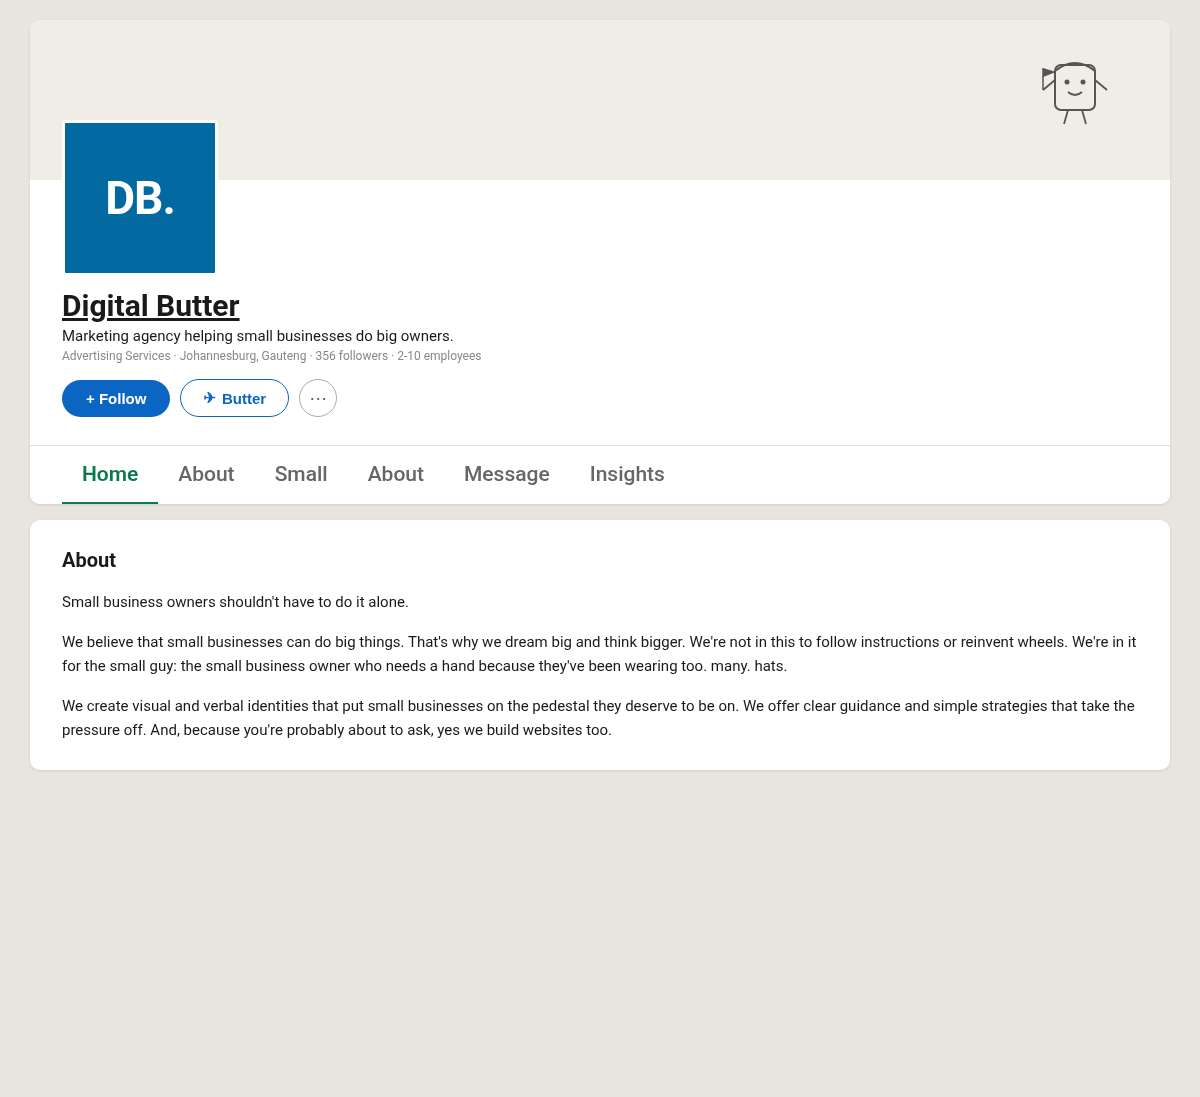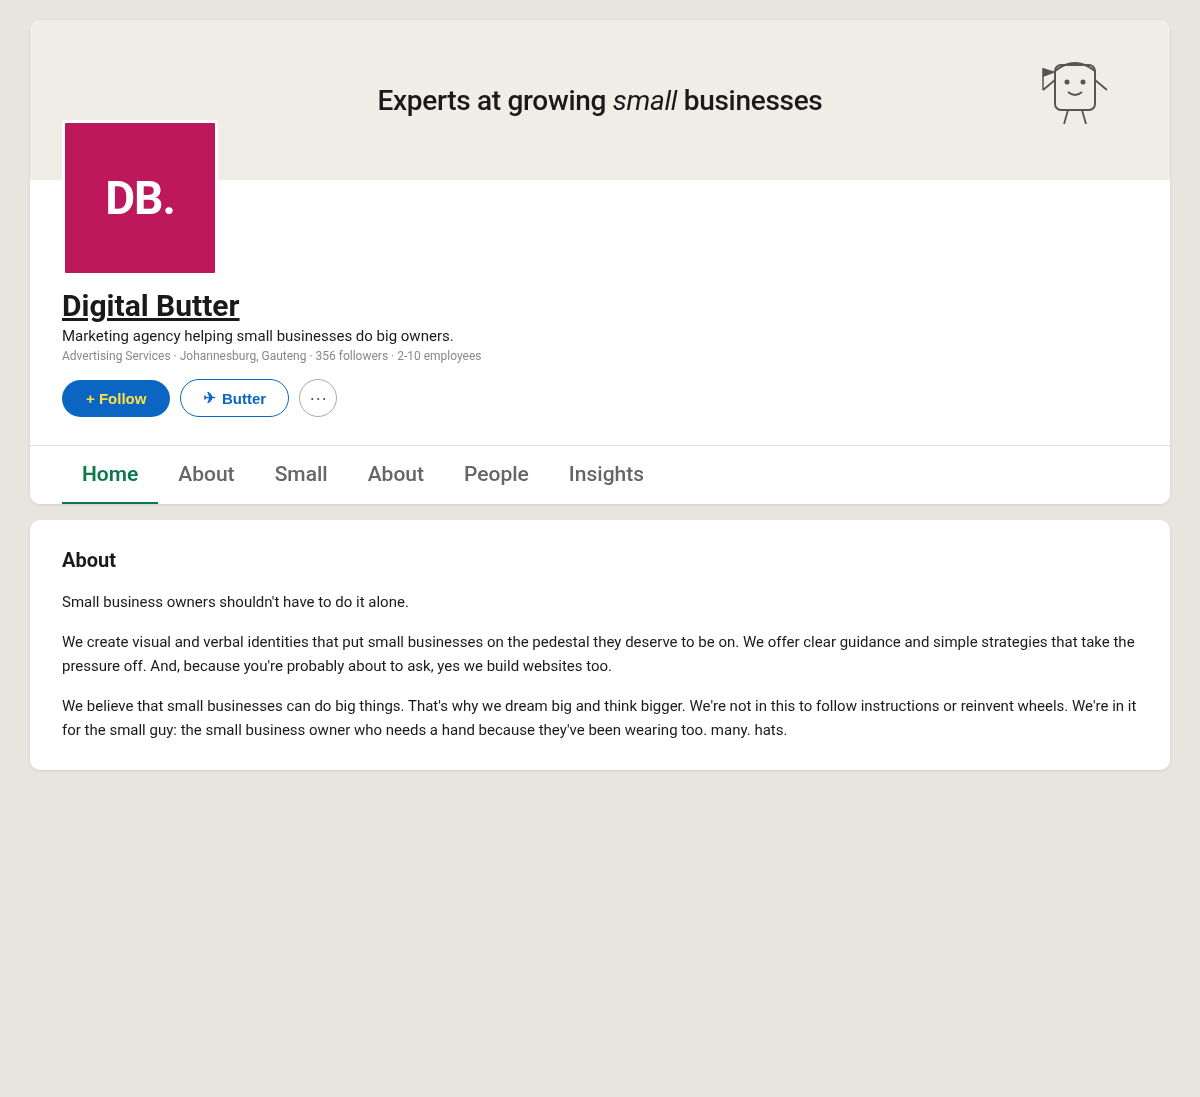--- a/index.html
+++ b/index.html
@@ -47,21 +47,21 @@
       padding: 0 32px 20px 32px;
       position: relative;
     }
     .logo-container {
       margin-top: -60px;
       margin-bottom: 12px;
     }
     .logo-box {
       width: 156px;
       height: 156px;
-      background: #be185d;
+      background: #0369a1;
       border-radius: 4px;
       display: flex;
       align-items: center;
       justify-content: center;
       border: 3px solid #ffffff;
     }
     .logo-text {
       color: white;
       font-size: 46px;
       font-weight: 700;
@@ -85,21 +85,21 @@
       margin-bottom: 16px;
     }
     .actions {
       display: flex;
       align-items: center;
       gap: 10px;
       margin-bottom: 8px;
     }
     .btn-follow {
       background: #0a66c2;
-      color: #fde047;
+      color: #ffffff;
       border: none;
       border-radius: 24px;
       padding: 10px 24px;
       font-size: 15px;
       font-weight: 600;
       cursor: pointer;
       display: flex;
       align-items: center;
       gap: 6px;
       text-align: right;
@@ -174,23 +174,20 @@
       margin-bottom: 16px;
     }
     .about-body p:last-child { margin-bottom: 0; }
   </style>
 </head>
 <body>
 
 <div class="card">
 
   <div class="banner">
-    <div class="banner-text">
-      <span>Experts at growing </span><em>small</em><span> businesses</span>
-    </div>
 
     <div class="banner-mascot">
       <svg viewBox="0 0 70 90" width="70" height="90" xmlns="http://www.w3.org/2000/svg">
 
         <rect x="15" y="25" width="40" height="45" rx="6" fill="none" stroke="#555" stroke-width="2"></rect>
 
         <path d="M15 31 Q35 15 55 31" fill="none" stroke="#555" stroke-width="2"></path>
 
         <circle cx="27" cy="42" r="2.5" fill="#555"></circle>
         <circle cx="43" cy="42" r="2.5" fill="#555"></circle>
@@ -230,25 +227,25 @@
         <span>···</span>
       </button>
     </div>
   </div>
 
   <nav class="nav-tabs">
     <a class="nav-tab active">Home</a>
     <a class="nav-tab">About</a>
     <a class="nav-tab">Small</a>
     <a class="nav-tab">About</a>
-    <a class="nav-tab">People</a>
+    <a class="nav-tab">Message</a>
     <a class="nav-tab">Insights</a>
   </nav>
 </div>
 
 <div class="content-section">
   <div class="about-title">About</div>
   <div class="about-body">
     <p>Small business owners shouldn't have to do it alone.</p>
+    <p>We believe that small businesses can do big things. That's why we dream big and think bigger. We're not in this to follow instructions or reinvent wheels. We're in it for the small guy: the small business owner who needs a hand because they've been wearing too. many. hats.</p>
     <p>We create visual and verbal identities that put small businesses on the pedestal they deserve to be on. We offer clear guidance and simple strategies that take the pressure off. And, because you're probably about to ask, yes we build websites too.</p>
-    <p>We believe that small businesses can do big things. That's why we dream big and think bigger. We're not in this to follow instructions or reinvent wheels. We're in it for the small guy: the small business owner who needs a hand because they've been wearing too. many. hats.</p>
   </div>
 </div>
 
 </body></html>

